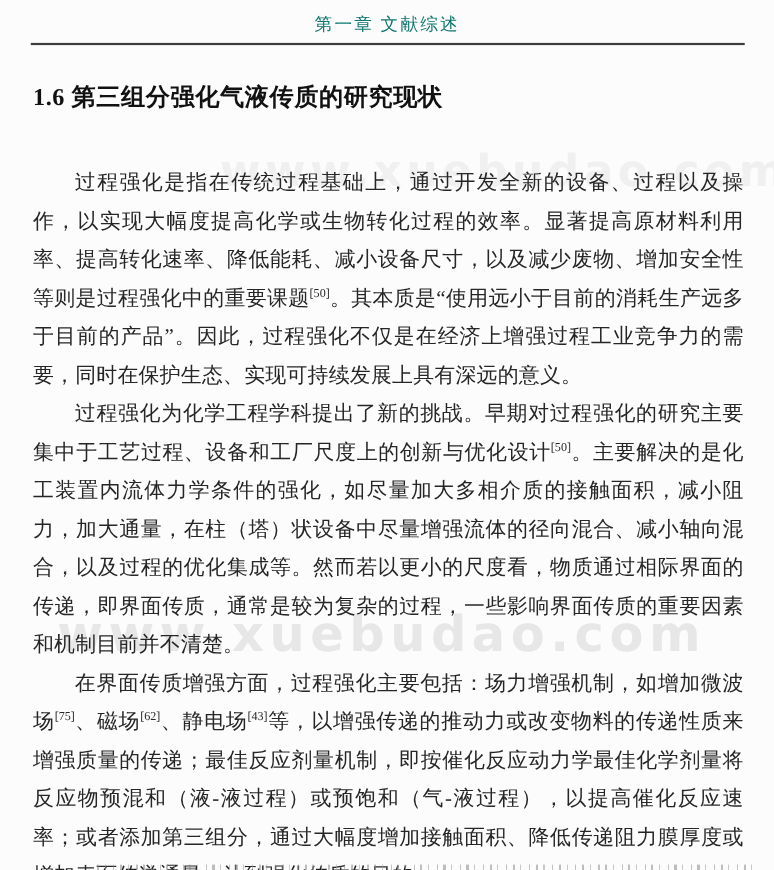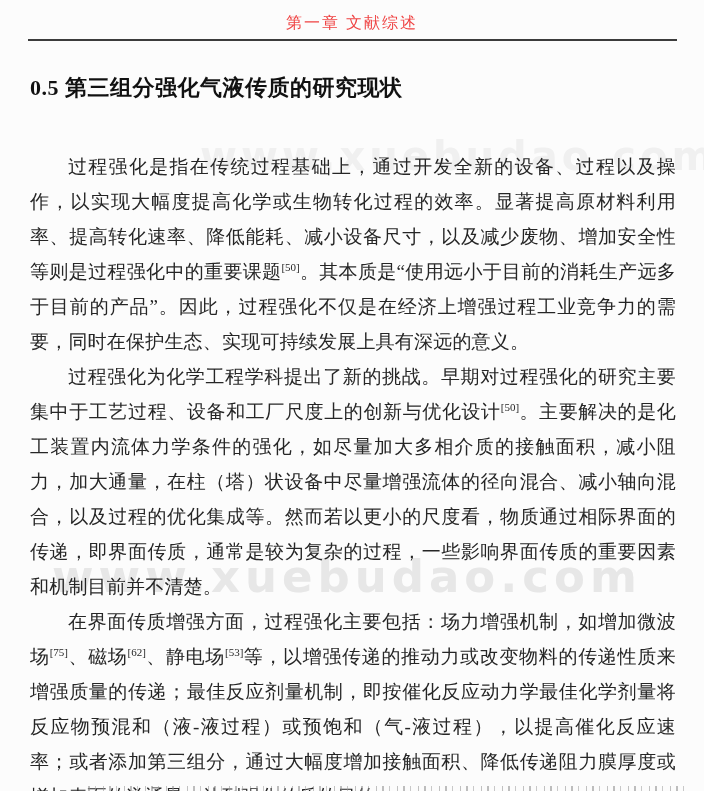--- a/index.html
+++ b/index.html
@@ -16,21 +16,21 @@
     position:relative;overflow:hidden;
     font-family:"Liberation Serif","DejaVu Serif",serif;
     color:var(--ink);
   }
   .page-header{
     text-align:center;
     padding-top:13px;
     font-size:16px;
     line-height:20px;
     letter-spacing:2px;
-    color:#ef4444;
+    color:#0f766e;
   }
   .header-rule{
     margin:6px 27px 0 28px;
     border:none;
     border-top:2px solid var(--rule);
     height:0;
   }
   .content{
     position:relative;
     z-index:1;
@@ -101,22 +101,22 @@
 <div class="watermark top">www.xuebudao.com</div>
 <div class="watermark mid">www.xuebudao.com</div>
 
 <header class="page-header">
   <span>第一章  文献综述</span>
 </header>
 <hr class="header-rule">
 
 <main class="content">
 
-  <h2 class="section-heading">0.5 第三组分强化气液传质的研究现状</h2>
+  <h2 class="section-heading">1.6 第三组分强化气液传质的研究现状</h2>
 
   <div class="paragraph-block">
       <p class="body-par indent">过程强化是指在传统过程基础上，通过开发全新的设备、过程以及操作，以实现大幅度提高化学或生物转化过程的效率。显著提高原材料利用率、提高转化速率、降低能耗、减小设备尺寸，以及减少废物、增加安全性等则是过程强化中的重要课题<sup class="ref">[50]</sup>。其本质是“使用远小于目前的消耗生产远多于目前的产品”。因此，过程强化不仅是在经济上增强过程工业竞争力的需要，同时在保护生态、实现可持续发展上具有深远的意义。</p>
       <p class="body-par indent">过程强化为化学工程学科提出了新的挑战。早期对过程强化的研究主要集中于工艺过程、设备和工厂尺度上的创新与优化设计<sup class="ref">[50]</sup>。主要解决的是化工装置内流体力学条件的强化，如尽量加大多相介质的接触面积，减小阻力，加大通量，在柱（塔）状设备中尽量增强流体的径向混合、减小轴向混合，以及过程的优化集成等。然而若以更小的尺度看，物质通过相际界面的传递，即界面传质，通常是较为复杂的过程，一些影响界面传质的重要因素和机制目前并不清楚。</p>
-      <p class="body-par indent">在界面传质增强方面，过程强化主要包括：场力增强机制，如增加微波场<sup class="ref">[75]</sup>、磁场<sup class="ref">[62]</sup>、静电场<sup class="ref">[53]</sup>等，以增强传递的推动力或改变物料的传递性质来增强质量的传递；最佳反应剂量机制，即按催化反应动力学最佳化学剂量将反应物预混和（液-液过程）或预饱和（气-液过程），以提高催化反应速率；或者添加第三组分，通过大幅度增加接触面积、降低传递阻力膜厚度或增加表面传递通量，达到强化传质的目的。</p>
+      <p class="body-par indent">在界面传质增强方面，过程强化主要包括：场力增强机制，如增加微波场<sup class="ref">[75]</sup>、磁场<sup class="ref">[62]</sup>、静电场<sup class="ref">[43]</sup>等，以增强传递的推动力或改变物料的传递性质来增强质量的传递；最佳反应剂量机制，即按催化反应动力学最佳化学剂量将反应物预混和（液-液过程）或预饱和（气-液过程），以提高催化反应速率；或者添加第三组分，通过大幅度增加接触面积、降低传递阻力膜厚度或增加表面传递通量，达到强化传质的目的。</p>
     </div>
 </main>
 
 <div class="clipped-bottom-line"></div>
 
 </body></html>

